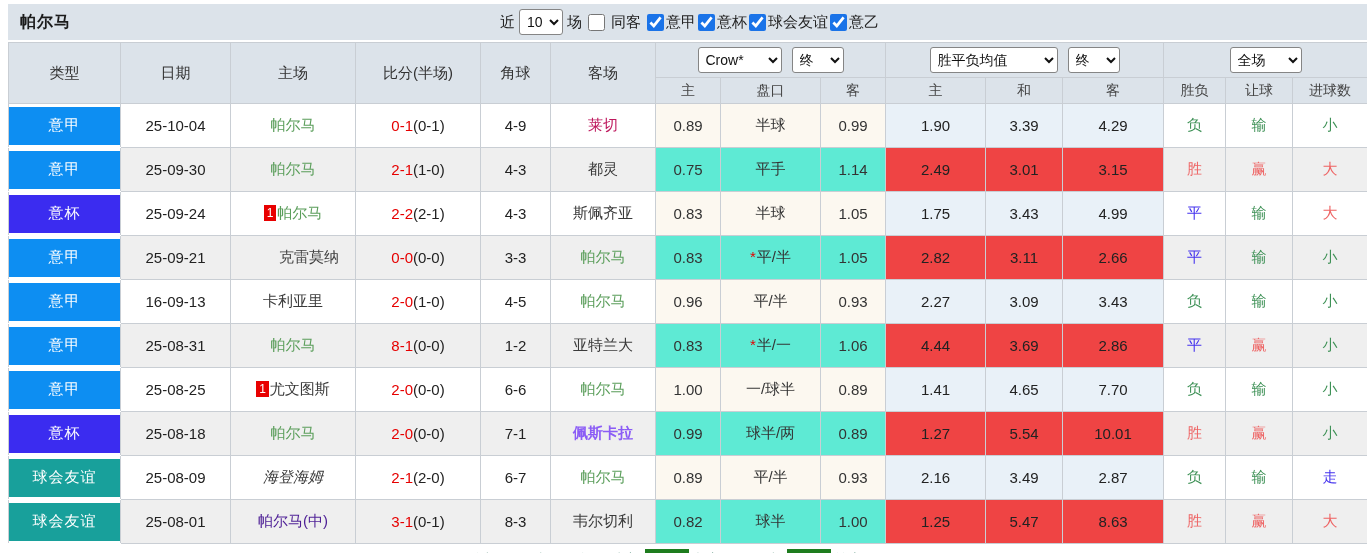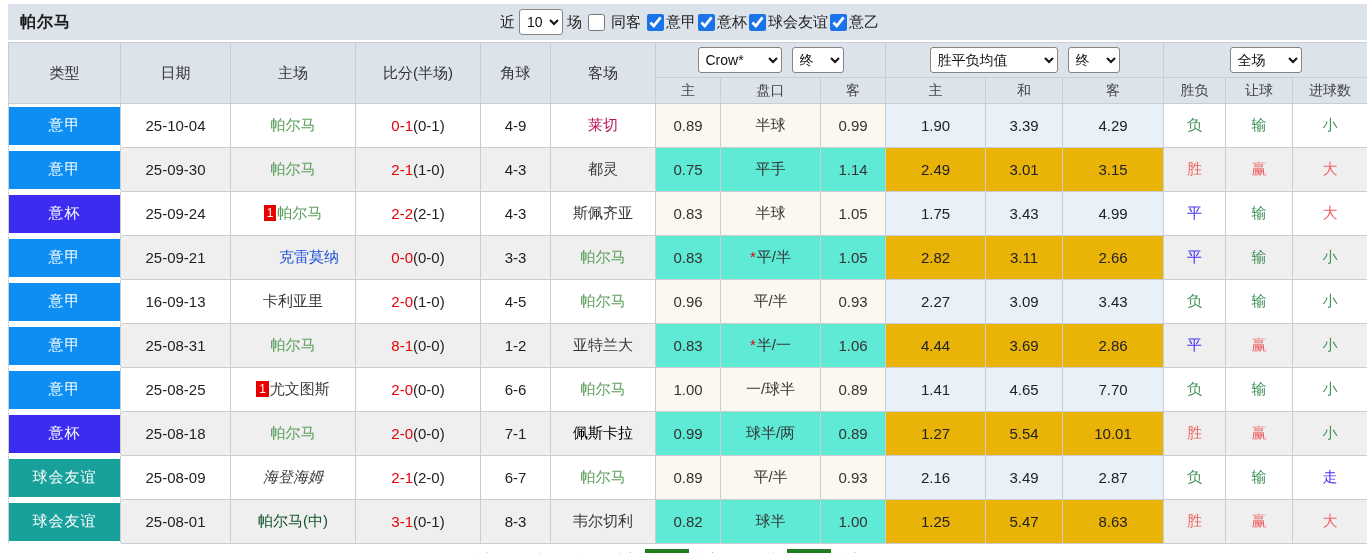--- a/index.html
+++ b/index.html
@@ -21,21 +21,21 @@
   table{border-collapse:collapse;table-layout:fixed;width:1359px;}
   th,td{border:1px solid #c9ced4;text-align:center;vertical-align:middle;overflow:hidden;white-space:nowrap;padding:0;}
   thead th{background:#dce3ea;font-weight:normal;color:#333;}
   tr.h1 th{height:34px;font-size:15px;}
   tr.h2 th{height:25px;font-size:14px;color:#444;}
   .sel-group{display:flex;justify-content:center;align-items:center;gap:10px;}
   .sel-crow{min-width:84px;} .sel-final{min-width:52px;} .sel-avg{min-width:128px;} .sel-scope{min-width:72px;}
   tbody td{height:41px;font-size:15px;color:#222;background:#fff;}
   tr.even td{background:#efefef;}
   td.col-crow{background:#fcf8f0;color:#333;} tr.even td.col-crow{background:#5eead4;}
-  td.col-avg{background:#e9f1f8;} tr.even td.col-avg{background:#eab308;}
+  td.col-avg{background:#e9f1f8;} tr.even td.col-avg{background:#ef4444;}
   td.type-cell{background:#fff !important;border-top:1px solid #fff;border-bottom:1px solid #fff;padding:1px 0;}
   .type-badge{display:flex;align-items:center;justify-content:center;height:38px;color:#fff;font-size:15px;letter-spacing:1px;}
   .ft{color:#e60000;}
   .num-badge{display:inline-block;background:#e80000;color:#fff;font-size:12px;line-height:16px;padding:0 3px;margin-right:1px;vertical-align:1px;}
   .star{color:#e60000;margin-right:1px;}
   
   .footer{height:33px;display:flex;justify-content:center;align-items:center;font-size:15px;background:#fff;}
   .footer span{margin:0 1px;}
   .rate-badge{color:#fff;padding:3px 7px;margin:0 5px;}
 </style>
@@ -197,21 +197,21 @@
           <td class="col-avg">4.99</td>
           <td style="color: rgb(68, 50, 238);">平</td>
           <td style="color: rgb(62, 145, 86);">输</td>
           <td style="color: rgb(238, 100, 100);">大</td>
         </tr>
         <tr class="even">
           <td class="type-cell">
             <div class="type-badge" style="background: rgb(13, 142, 242);">意甲</div>
           </td>
           <td>25-09-21</td>
-          <td><span style="color: #1d4ed8; margin-left: 32px;">克雷莫纳</span></td>
+          <td><span style="color: #404040; margin-left: 32px;">克雷莫纳</span></td>
           <td><span class="ft">0-0</span><span>(0-0)</span></td>
           <td>3-3</td>
           <td><span style="color: rgb(91, 158, 91);">帕尔马</span></td>
           <td class="col-crow">0.83</td>
           <td class="col-crow"><span class="star">*</span>平/半</td>
           <td class="col-crow">1.05</td>
           <td class="col-avg">2.82</td>
           <td class="col-avg">3.11</td>
           <td class="col-avg">2.66</td>
           <td style="color: rgb(68, 50, 238);">平</td>
@@ -276,21 +276,21 @@
           <td style="color: rgb(62, 145, 86);">小</td>
         </tr>
         <tr class="even">
           <td class="type-cell">
             <div class="type-badge" style="background: rgb(59, 44, 240);">意杯</div>
           </td>
           <td>25-08-18</td>
           <td><span style="color: rgb(91, 158, 91);">帕尔马</span></td>
           <td><span class="ft">2-0</span><span>(0-0)</span></td>
           <td>7-1</td>
-          <td><span style="color: #000000;">佩斯卡拉</span></td>
+          <td><span style="color: #8b5cf6; font-weight: bold;">佩斯卡拉</span></td>
           <td class="col-crow">0.99</td>
           <td class="col-crow">球半/两</td>
           <td class="col-crow">0.89</td>
           <td class="col-avg">1.27</td>
           <td class="col-avg">5.54</td>
           <td class="col-avg">10.01</td>
           <td style="color: rgb(238, 100, 100);">胜</td>
           <td style="color: rgb(238, 100, 100);">赢</td>
           <td style="color: rgb(62, 145, 86);">小</td>
         </tr>
@@ -311,21 +311,21 @@
           <td class="col-avg">2.87</td>
           <td style="color: rgb(62, 145, 86);">负</td>
           <td style="color: rgb(62, 145, 86);">输</td>
           <td style="color: rgb(68, 50, 238);">走</td>
         </tr>
         <tr class="even">
           <td class="type-cell">
             <div class="type-badge" style="background: rgb(24, 160, 155);">球会友谊</div>
           </td>
           <td>25-08-01</td>
-          <td><span style="color: #14532d;">帕尔马(中)</span></td>
+          <td><span style="color: #4c1d95;">帕尔马(中)</span></td>
           <td><span class="ft">3-1</span><span>(0-1)</span></td>
           <td>8-3</td>
           <td><span style="color: rgb(58, 58, 58);">韦尔切利</span></td>
           <td class="col-crow">0.82</td>
           <td class="col-crow">球半</td>
           <td class="col-crow">1.00</td>
           <td class="col-avg">1.25</td>
           <td class="col-avg">5.47</td>
           <td class="col-avg">8.63</td>
           <td style="color: rgb(238, 100, 100);">胜</td>

